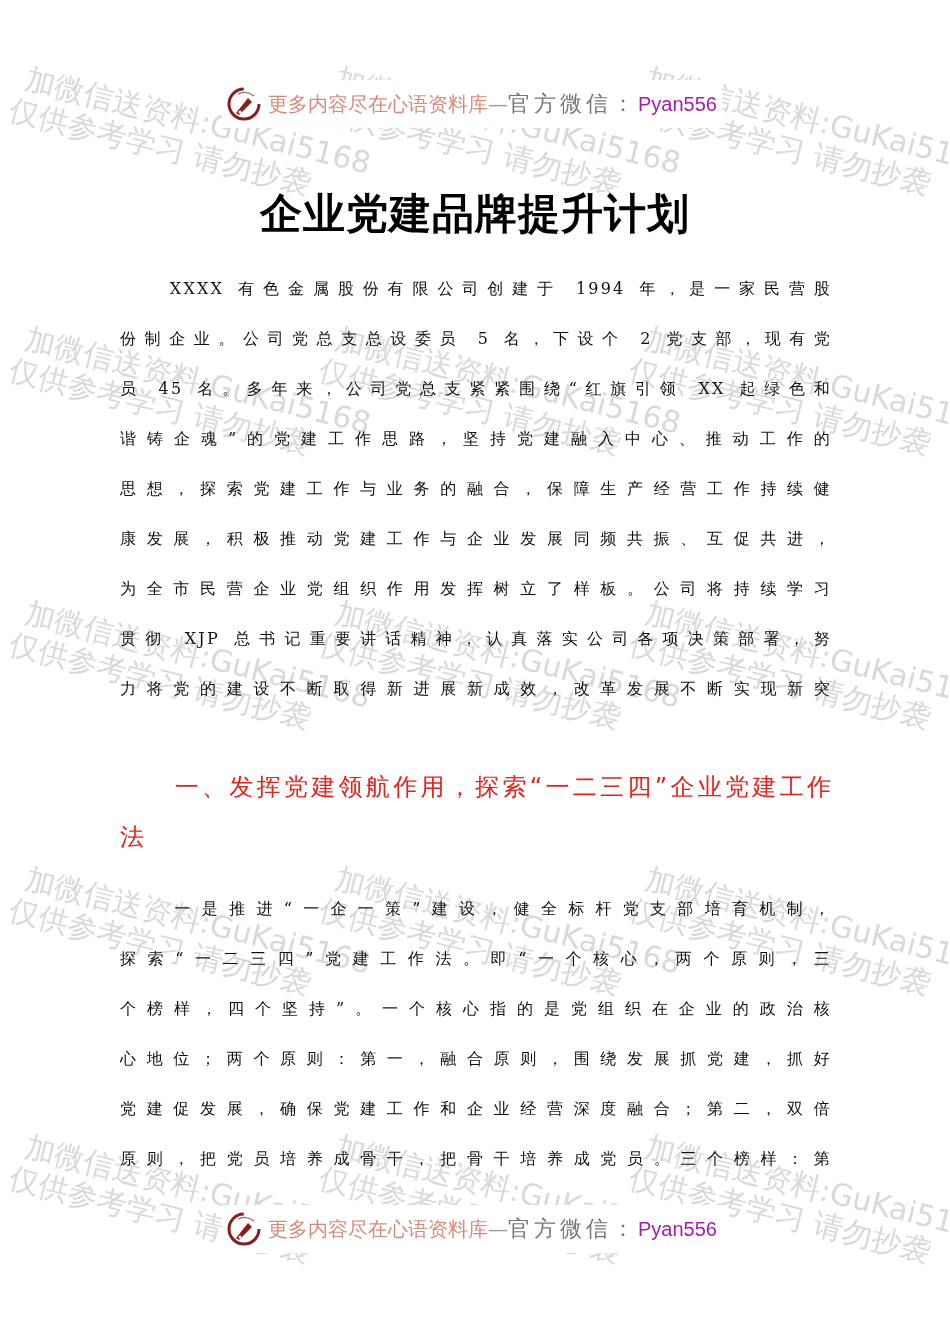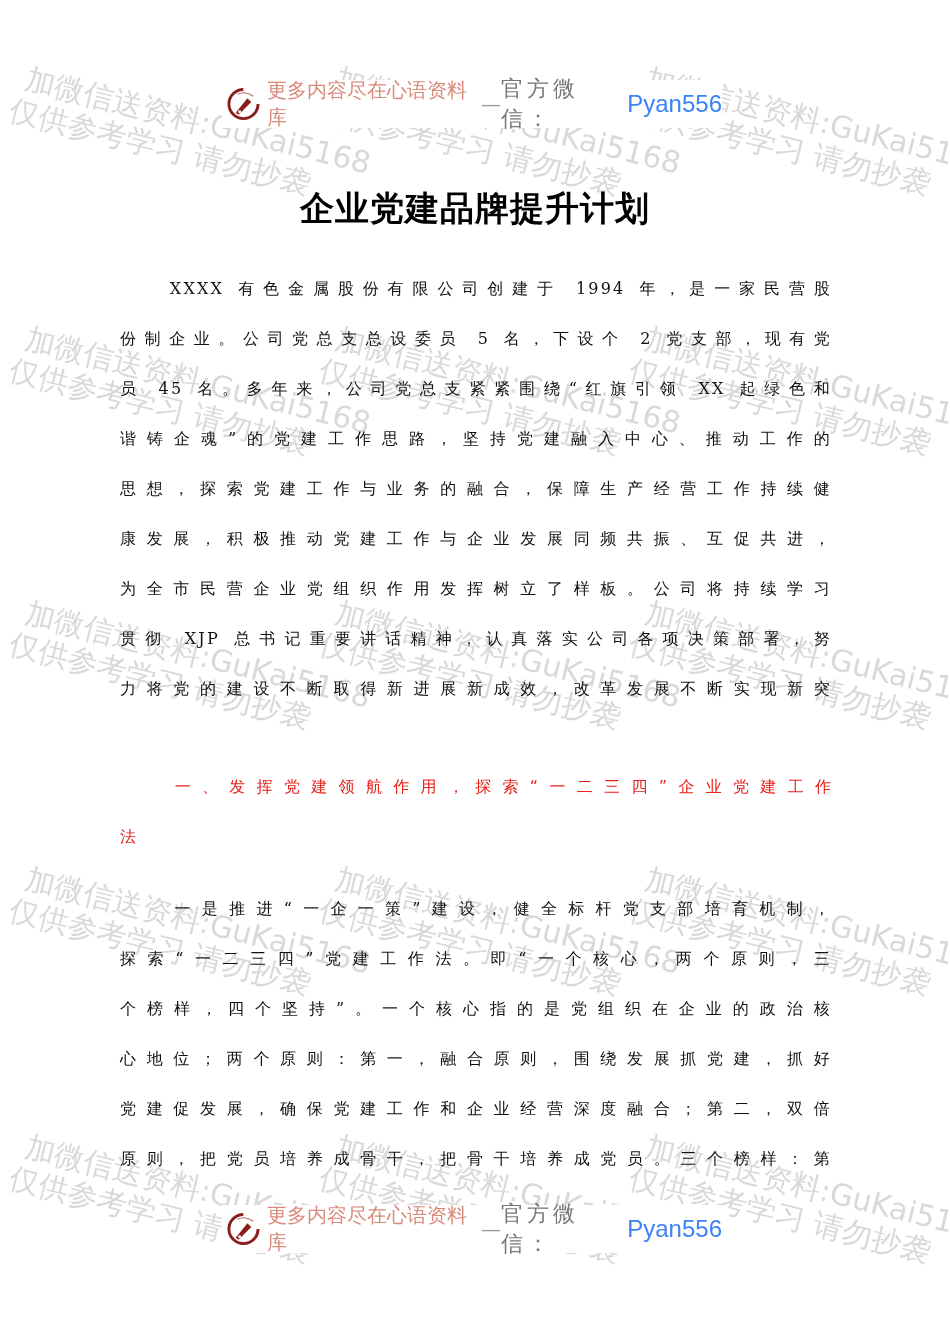--- a/index.html
+++ b/index.html
@@ -16,33 +16,33 @@
     .banner {
       position: absolute; left: 222px; width: 500px; height: 48px; background: #fff; z-index: 3;
       display: flex; align-items: center;
     }
     .banner-top { top: 80px; }
     .banner-bottom { top: 1205px; }
     .banner .logo { width: 36px; height: 36px; margin-left: 4px; margin-right: 6px; }
     .banner .t1 { color: #d88a7a; font-size: 20px; font-family: "DejaVu Serif", serif; letter-spacing: 0px; }
     .banner .dash { color: #9a9a9a; font-size: 20px; }
     .banner .t2 { color: #777; font-size: 22px; letter-spacing: 4px; font-family: "DejaVu Serif", serif; }
-    .banner .t3 { color: #3b82f6; font-size: 24px; font-family: "Liberation Sans", sans-serif; }
+    .banner .t3 { color: #a21caf; font-size: 20px; font-family: "Liberation Sans", sans-serif; }
     .content { position: absolute; left: 0; top: 0; width: 950px; z-index: 2; }
     .title {
       position: absolute; top: 186px; left: 0; width: 950px; text-align: center;
-      font-size: 34px; font-weight: bold; color: #000; font-family: "DejaVu Serif", serif; letter-spacing: 1px;
+      font-size: 42px; font-weight: bold; color: #000; font-family: "DejaVu Serif", serif; letter-spacing: 1px;
     }
     .para {
       position: absolute; left: 120px; width: 712px; font-size: 16px; line-height: 50px; color: #111;
       text-align: justify; letter-spacing: 2.2px;
     }
     .para .line { display: block; white-space: nowrap; height: 50px; text-align-last: justify; }
     .para .line.last { text-align-last: left; }
-    .heading { color: #e8201a; font-family: "DejaVu Sans", "Liberation Sans", sans-serif; font-size: 16px; letter-spacing: 1px; }
+    .heading { color: #e8201a; font-family: "DejaVu Sans", "Liberation Sans", sans-serif; font-size: 24px; letter-spacing: 1px; }
   </style>
 </head>
 <body>
 
 <div class="wm-layer">
   <div class="wm" style="left:30px;top:62px;"><span>加微信送资料:GuKai5168</span><span class="l2">仅供参考学习 请勿抄袭</span></div>
   <div class="wm" style="left:340px;top:62px;"><span>加微信送资料:GuKai5168</span><span class="l2">仅供参考学习 请勿抄袭</span></div>
   <div class="wm" style="left:650px;top:62px;"><span>加微信送资料:GuKai5168</span><span class="l2">仅供参考学习 请勿抄袭</span></div>
 
   <div class="wm" style="left:30px;top:322px;"><span>加微信送资料:GuKai5168</span><span class="l2">仅供参考学习 请勿抄袭</span></div>

